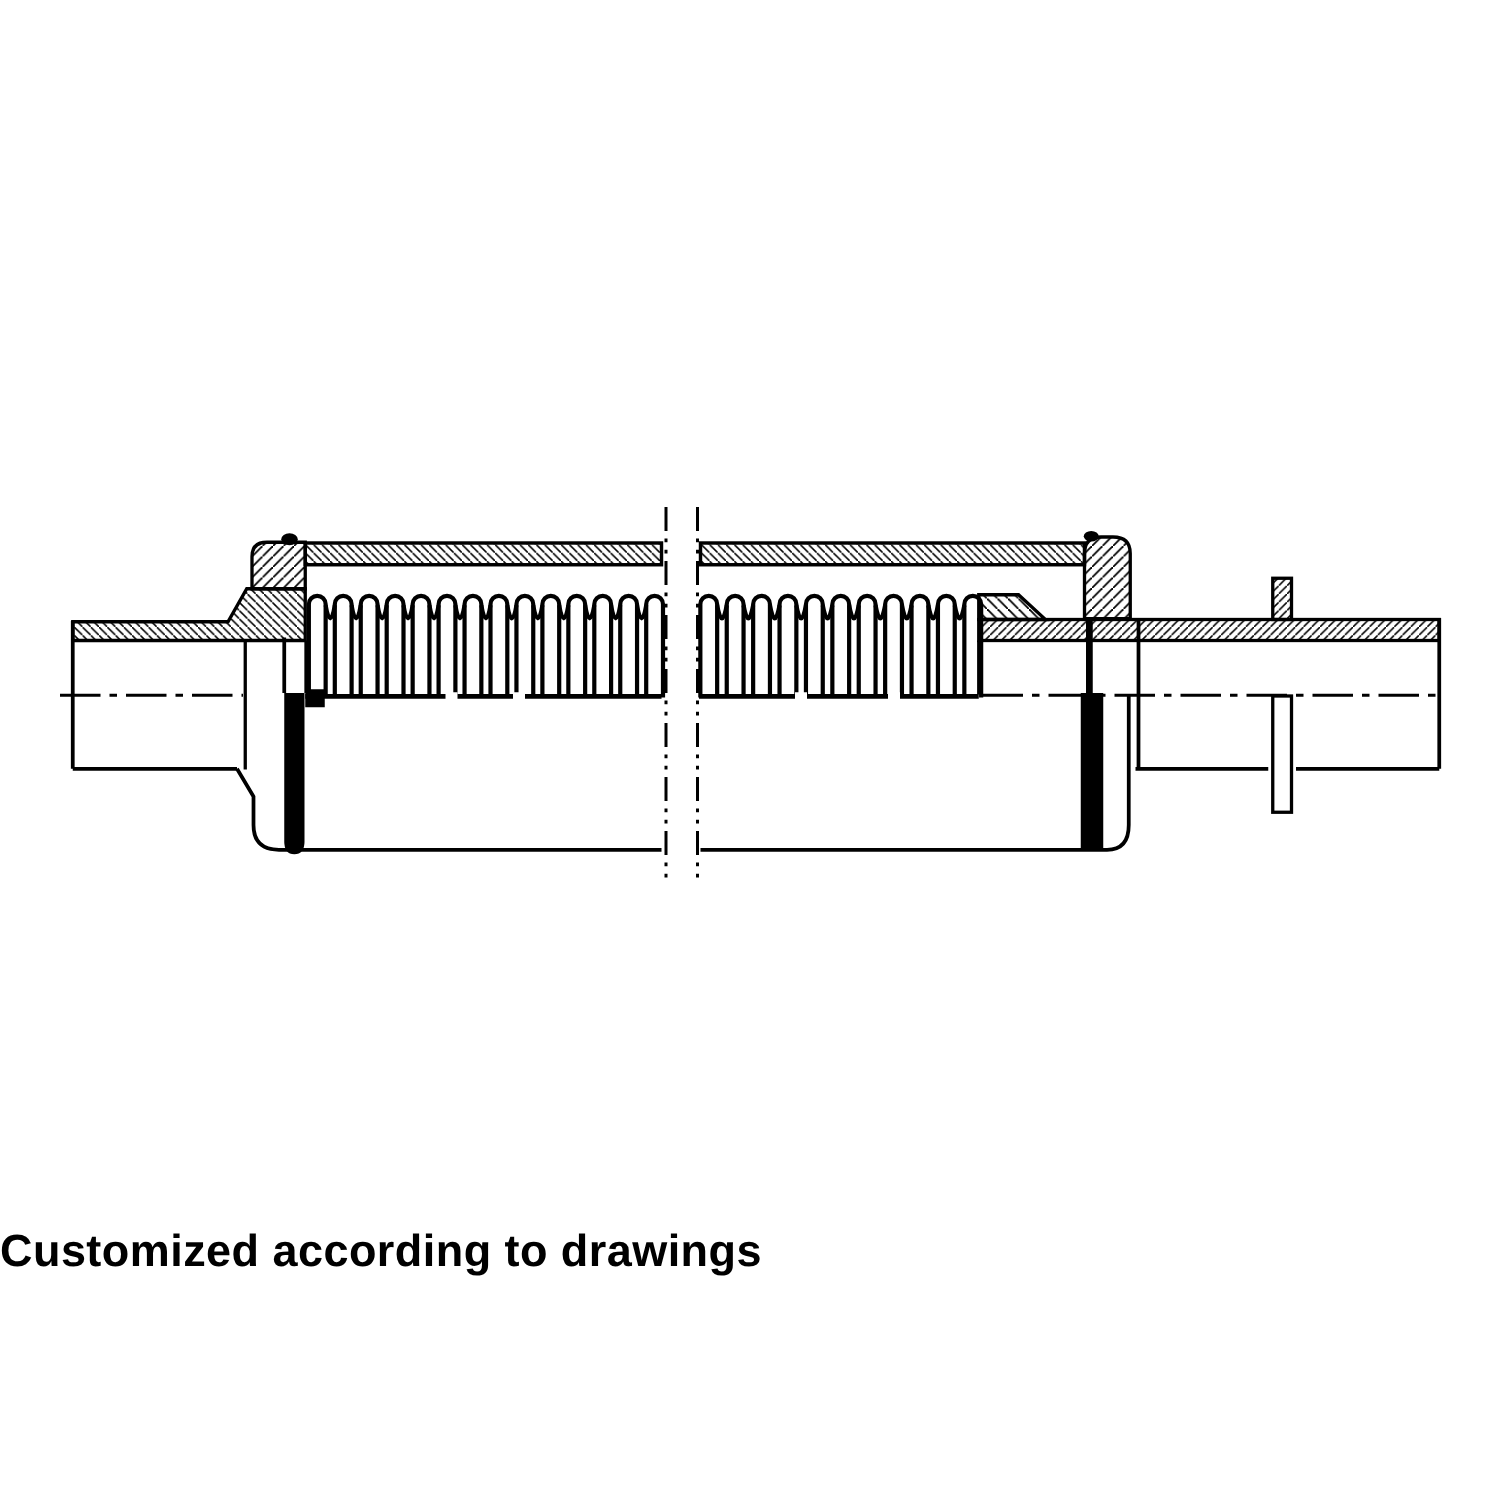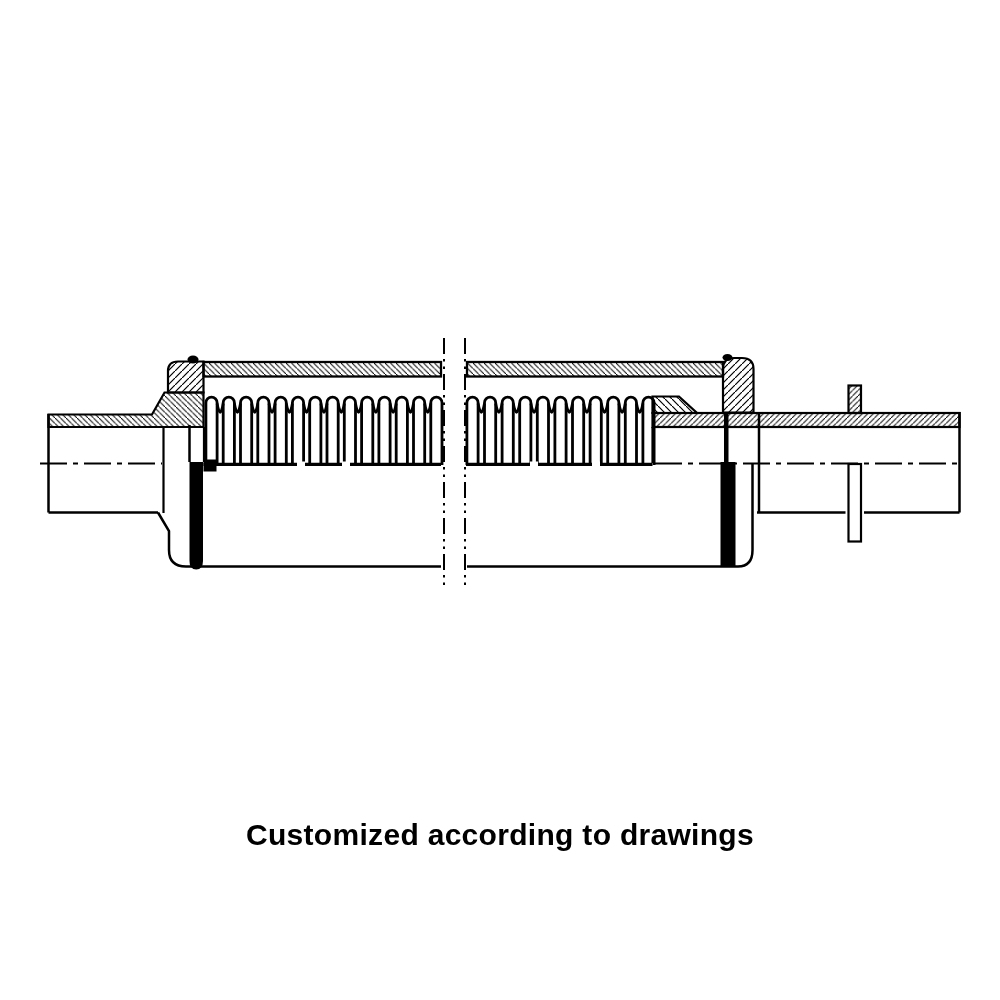--- a/index.html
+++ b/index.html
@@ -1,19 +1,19 @@
 <!DOCTYPE html>
 <html><head>
 <meta charset="utf-8">
 <style>
   html,body{margin:0;padding:0;background:#ffffff;}
   .page{position:relative;width:1000px;height:1000px;background:#ffffff;overflow:hidden;
         font-family:"Liberation Sans", sans-serif;}
   .drawing{position:absolute;left:0;top:0;}
-  .caption{position:absolute;left:0;top:818px;width:1000px;text-align:center;
+  .caption{position:absolute;left:0;top:818px;width:1000px;
            font-size:30px;font-weight:bold;color:#000;letter-spacing:0.3px;
            font-family:"Liberation Sans", sans-serif;}
 </style>
 </head>
 <body>
 
 <div class="page">
 
   <svg class="drawing" width="1000" height="1000" viewBox="0 0 1000 1000">
     <defs>

